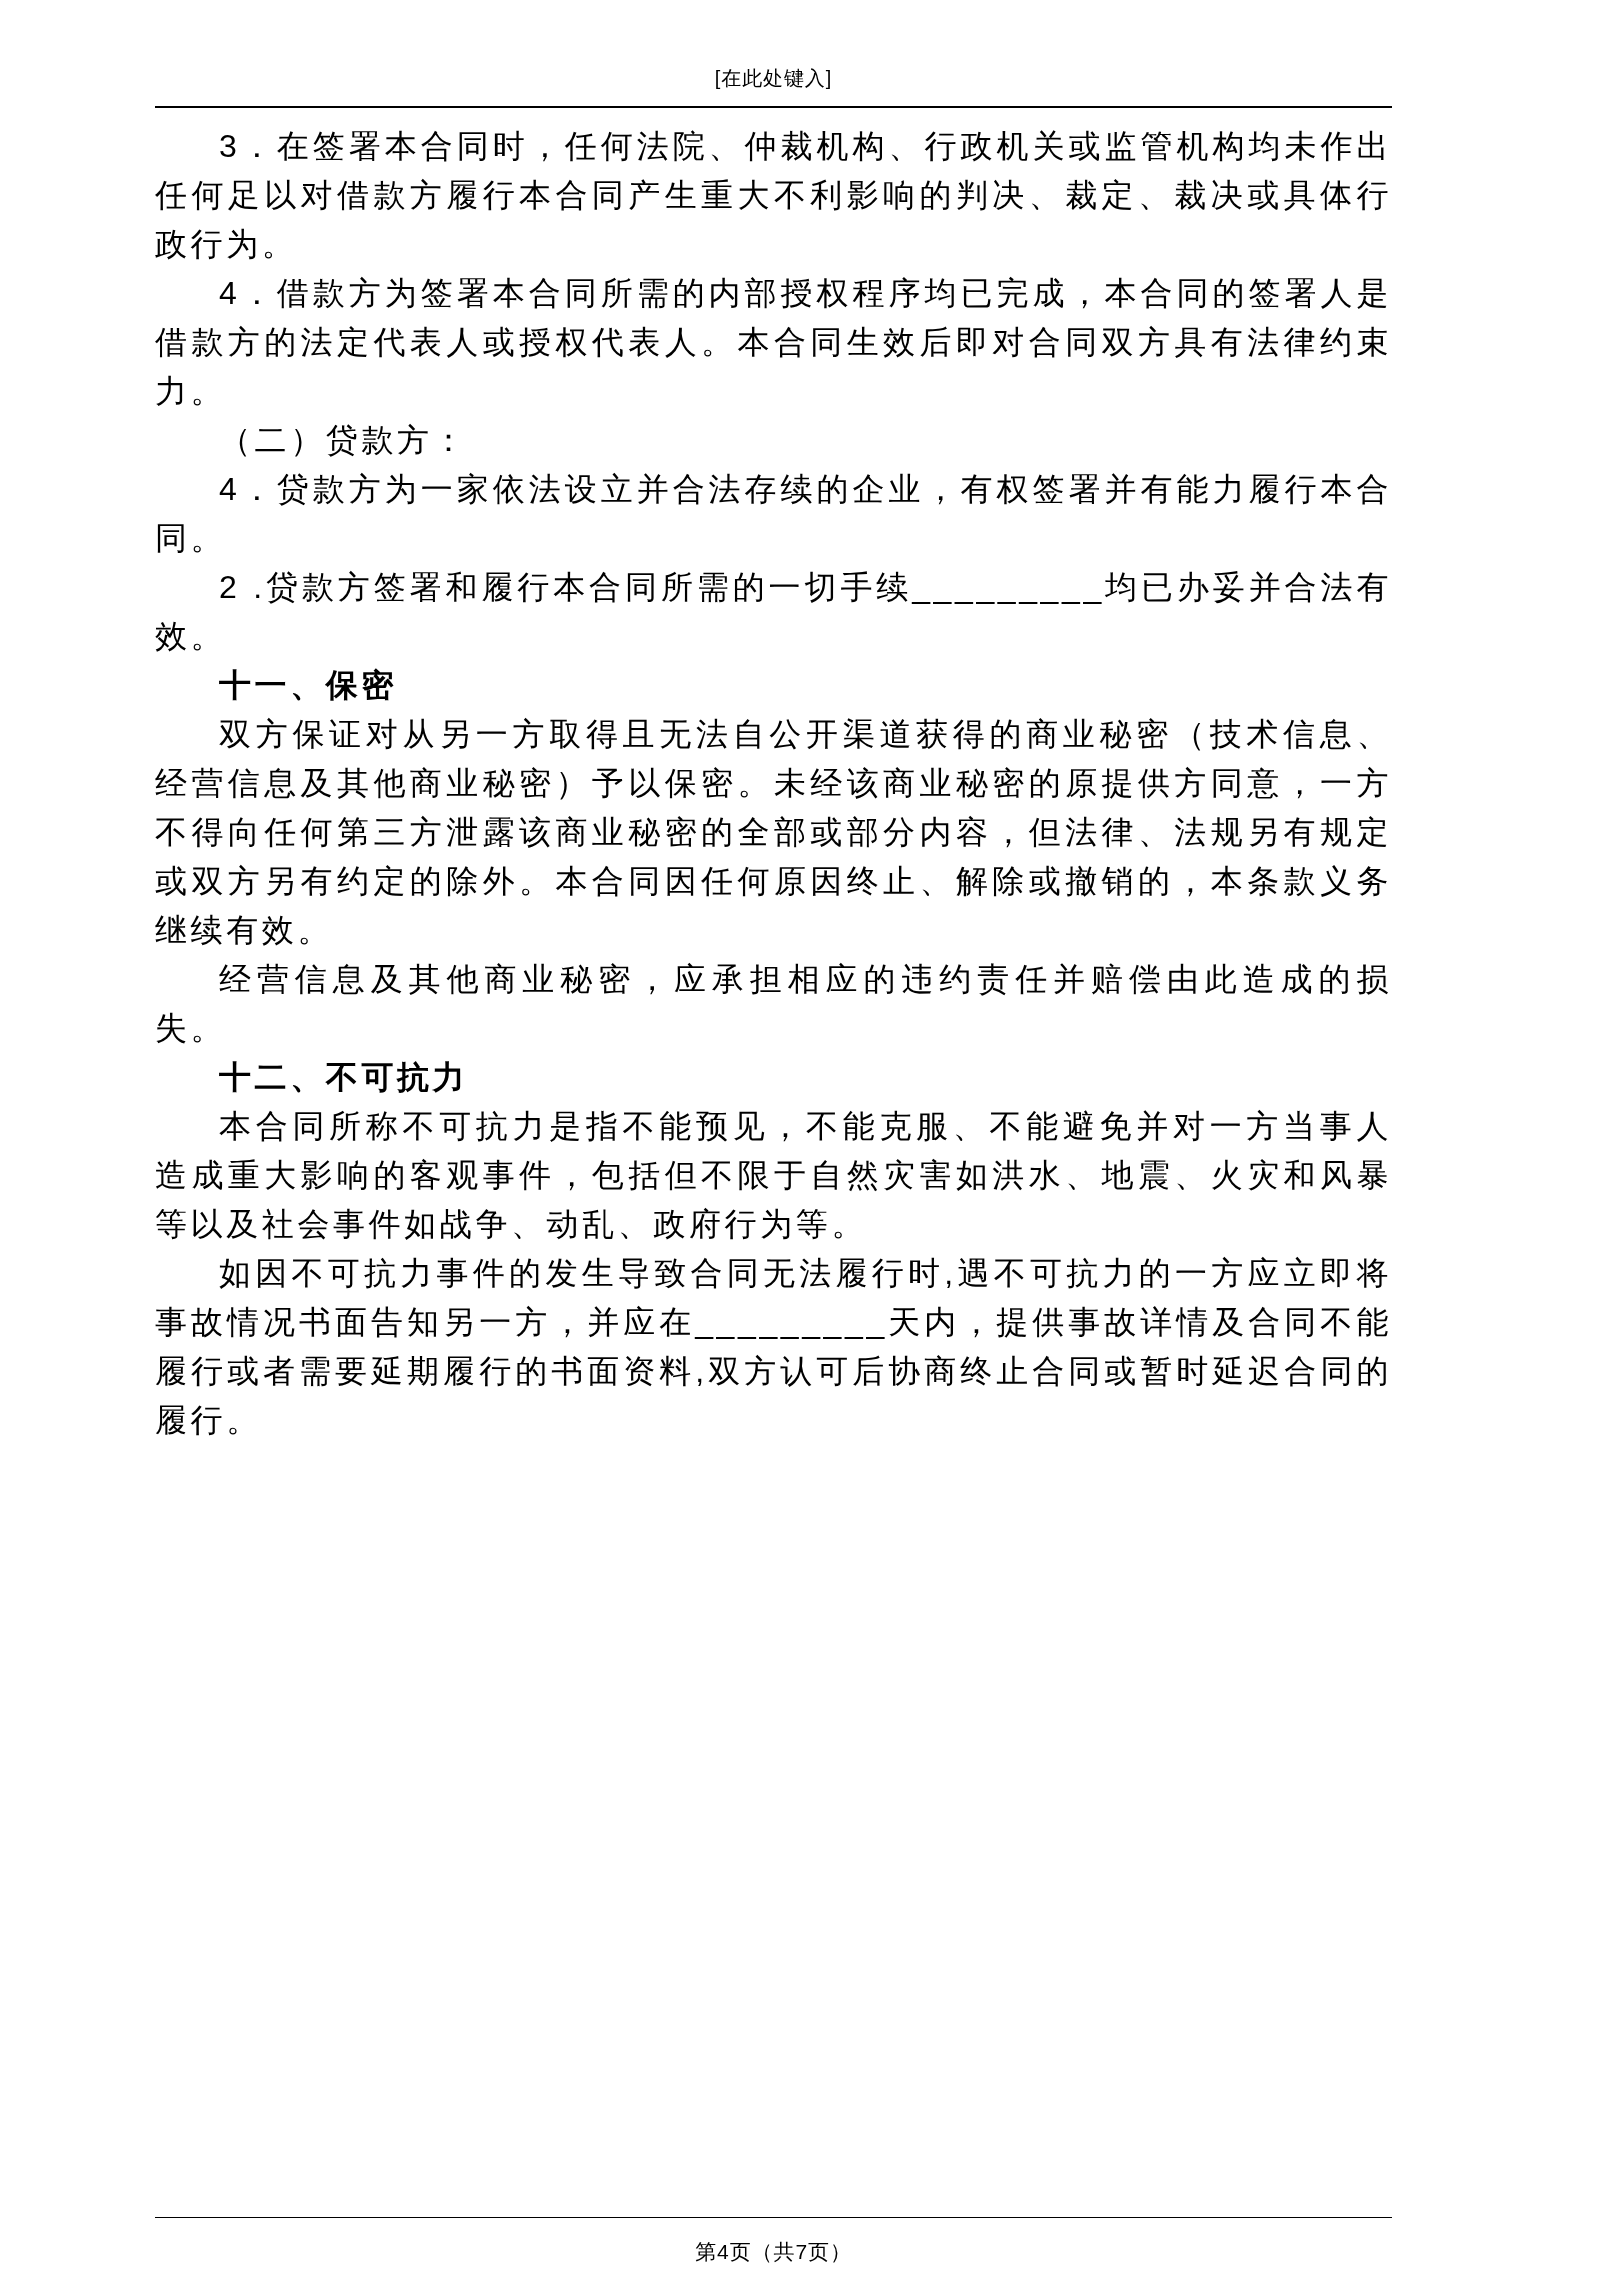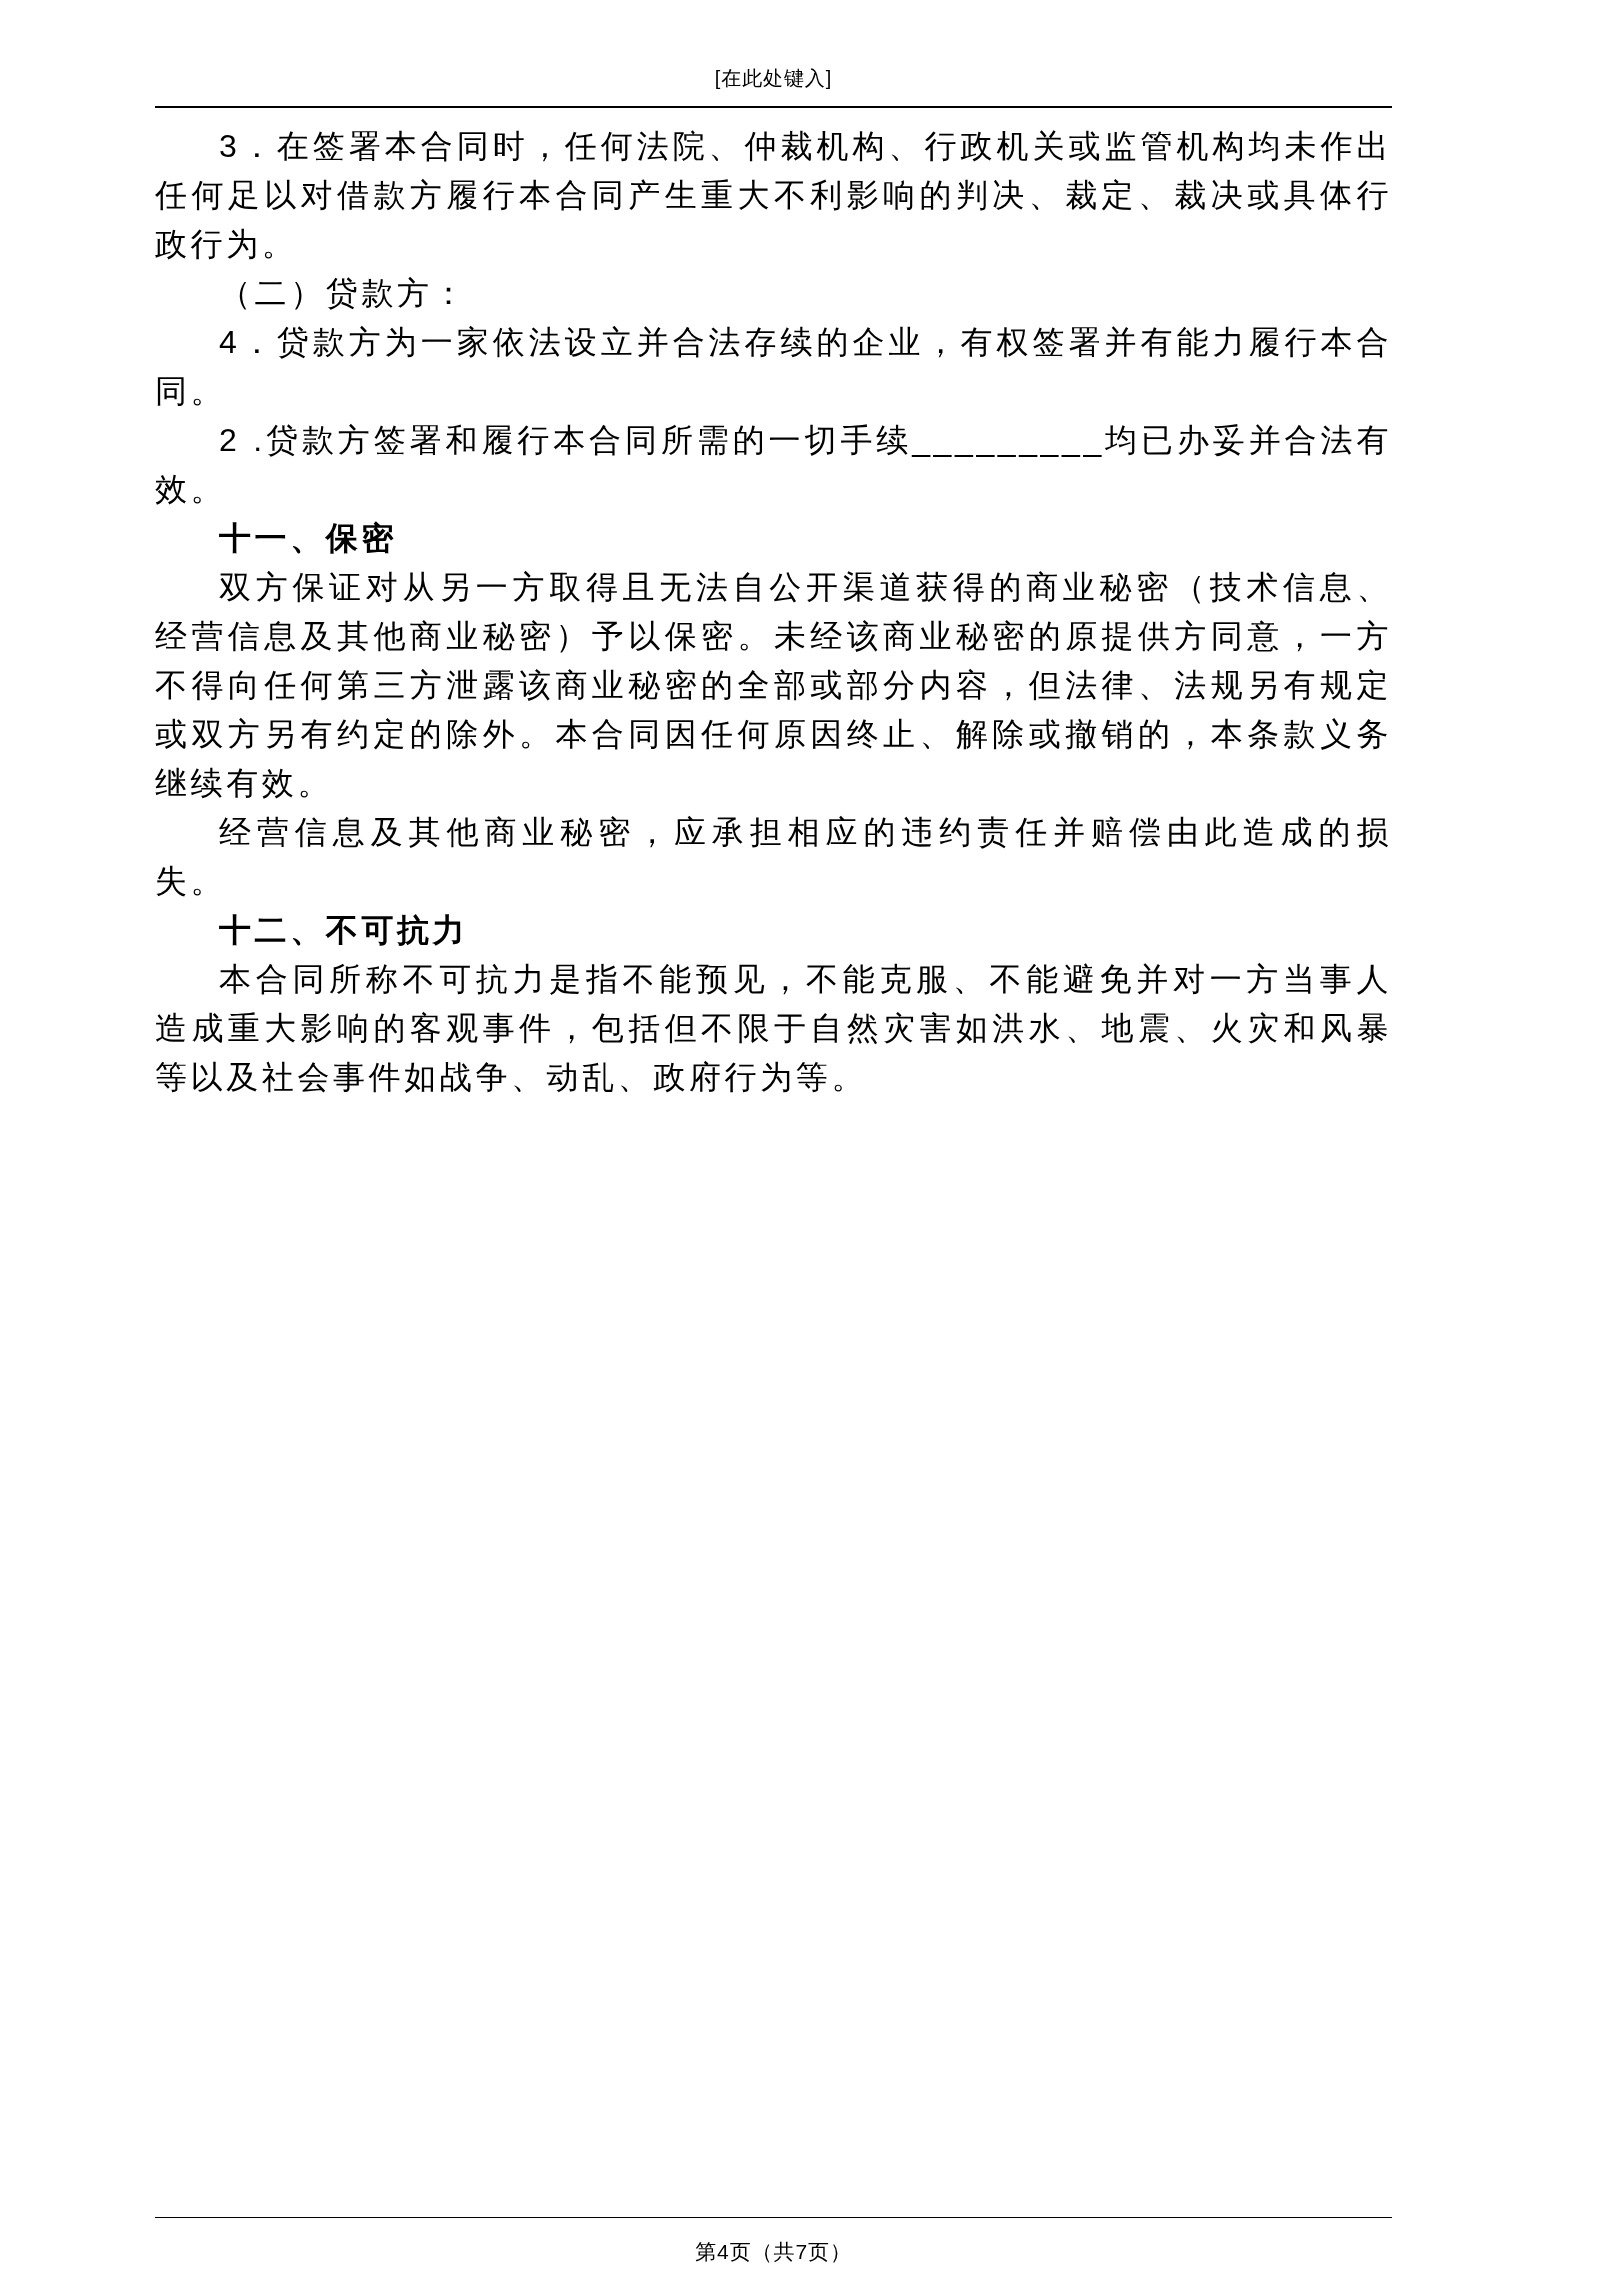--- a/index.html
+++ b/index.html
@@ -84,28 +84,30 @@
 
 <div class="page">
 
   <div class="header">
     <span class="header-text">[在此处键入]</span>
     <div class="header-rule"></div>
   </div>
 
   <div class="content">
     <p class="para">3．在签署本合同时，任何法院、仲裁机构、行政机关或监管机构均未作出任何足以对借款方履行本合同产生重大不利影响的判决、裁定、裁决或具体行政行为。</p>
+    <p class="para">4．借款方为签署本合同所需的内部授权程序均已完成，本合同的签署人是借款方的法定代表人或授权代表人。本合同生效后即对合同双方具有法律约束力。</p>
     <p class="para">（二）贷款方：</p>
     <p class="para">4．贷款方为一家依法设立并合法存续的企业，有权签署并有能力履行本合同。</p>
     <p class="para">2 .贷款方签署和履行本合同所需的一切手续_________均已办妥并合法有效。</p>
     <p class="para heading">十一、保密</p>
     <p class="para">双方保证对从另一方取得且无法自公开渠道获得的商业秘密（技术信息、经营信息及其他商业秘密）予以保密。未经该商业秘密的原提供方同意，一方不得向任何第三方泄露该商业秘密的全部或部分内容，但法律、法规另有规定或双方另有约定的除外。本合同因任何原因终止、解除或撤销的，本条款义务继续有效。</p>
     <p class="para">经营信息及其他商业秘密，应承担相应的违约责任并赔偿由此造成的损失。</p>
     <p class="para heading">十二、不可抗力</p>
     <p class="para">本合同所称不可抗力是指不能预见，不能克服、不能避免并对一方当事人造成重大影响的客观事件，包括但不限于自然灾害如洪水、地震、火灾和风暴等以及社会事件如战争、动乱、政府行为等。</p>
+    <p class="para">如因不可抗力事件的发生导致合同无法履行时,遇不可抗力的一方应立即将事故情况书面告知另一方，并应在_________天内，提供事故详情及合同不能履行或者需要延期履行的书面资料,双方认可后协商终止合同或暂时延迟合同的履行。</p>
   </div>
 
   <div class="footer">
     <div class="footer-rule"></div>
     <div class="footer-text">第4页（共7页）</div>
   </div>
 
 </div>
 
 

